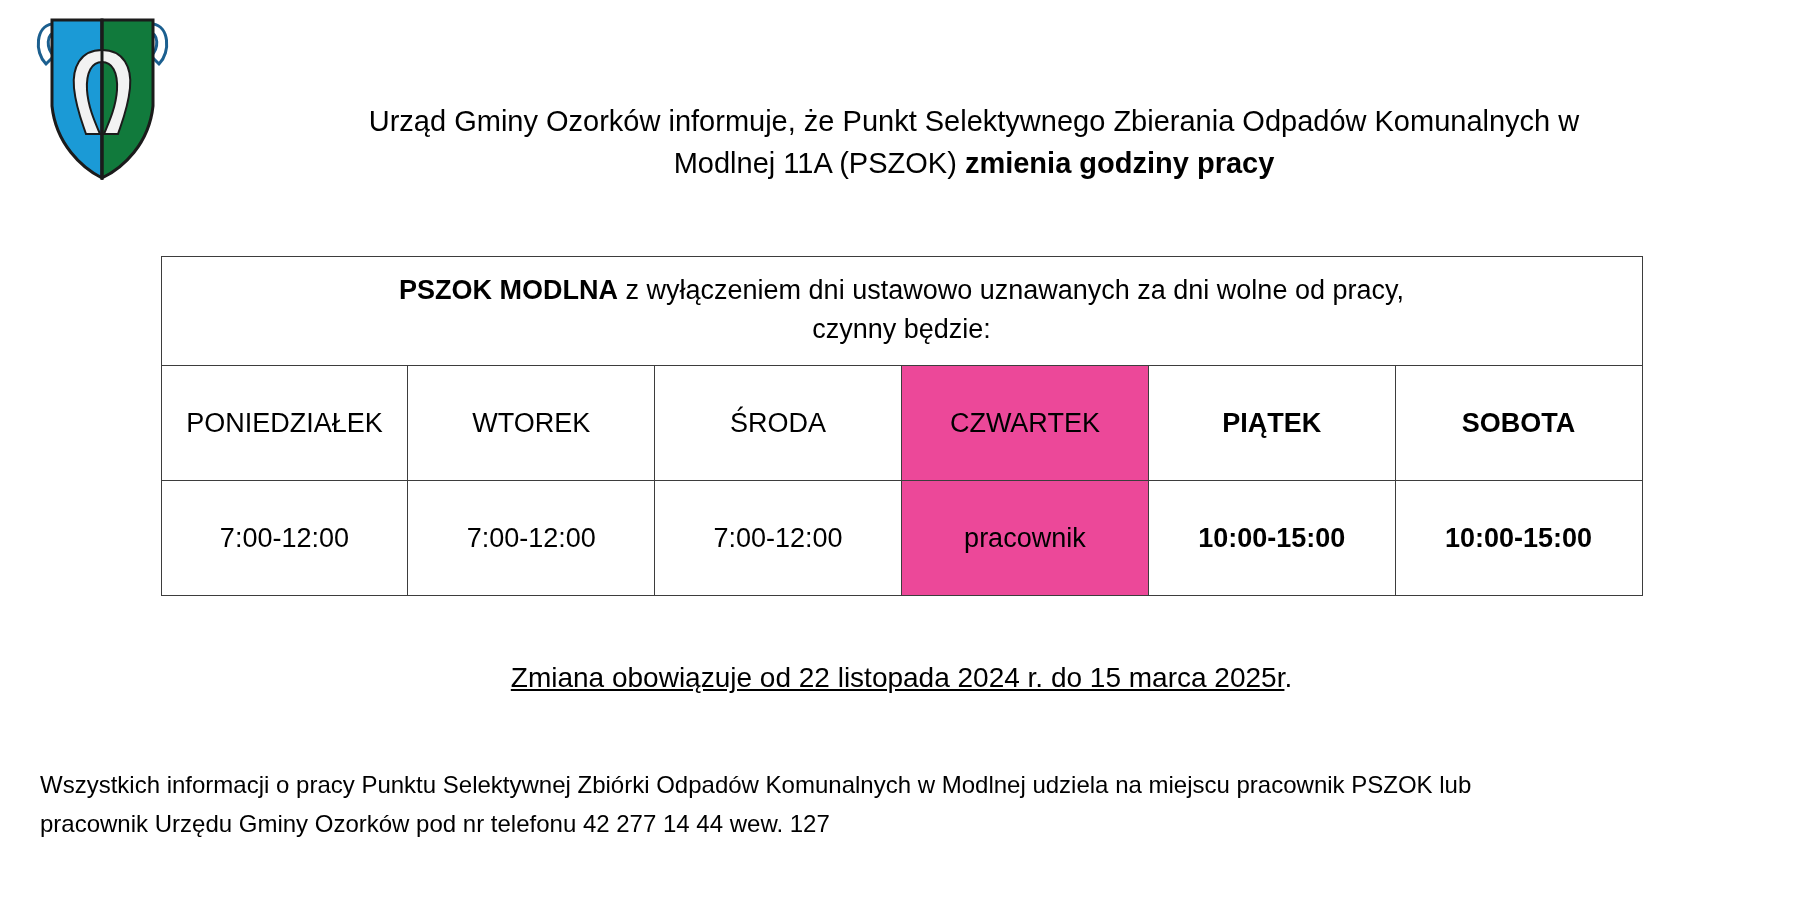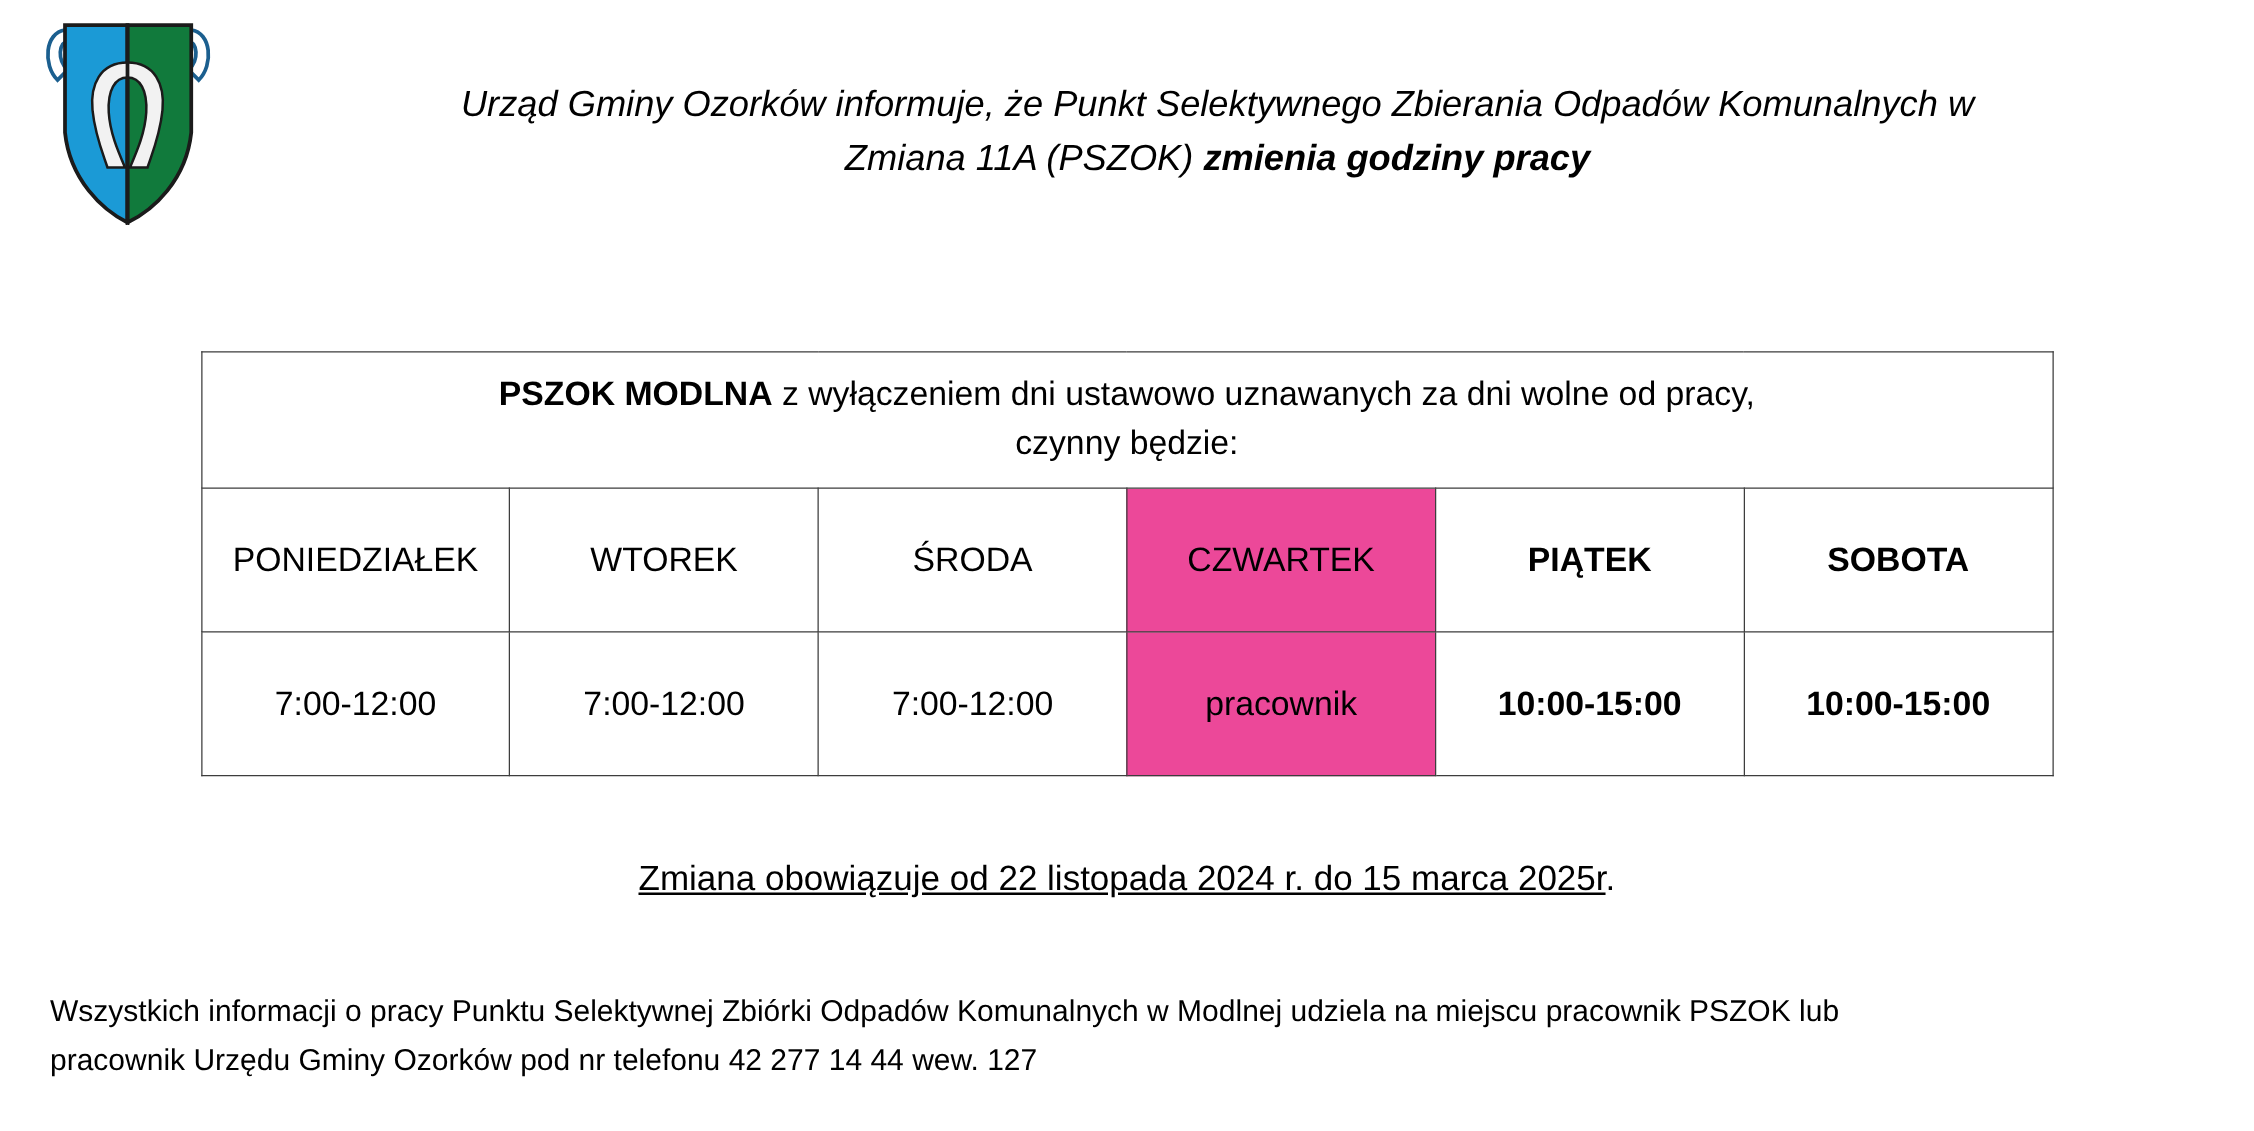--- a/index.html
+++ b/index.html
@@ -17,23 +17,22 @@
   .page {
     position: relative;
     width: 1803px;
     height: 905px;
     box-sizing: border-box;
   }
 
   
   .header {
     display: flex;
-    align-items: center;
+    align-items: flex-end;
     padding: 10px 0 0 0;
-    font-style: italic;
   }
   .crest {
     width: 175px;
     min-width: 175px;
     padding-left: 30px;
     box-sizing: border-box;
   }
   .header-text {
     flex: 1;
     padding-right: 30px;
@@ -42,21 +41,21 @@
     line-height: 1.45;
     padding-top: 16px;
   }
   .header-text .line {
     display: block;
   }
   .bold { font-weight: bold; }
 
   
   .table-wrap {
-    margin: 96px auto 0 auto;
+    margin: 72px auto 0 auto;
     width: 1482px;
   }
   table.schedule {
     border-collapse: collapse;
     table-layout: fixed;
     width: 100%;
     border: 1.5px solid #3d3d3d;
   }
   table.schedule td {
     border: 1.5px solid #3d3d3d;
@@ -122,21 +121,21 @@
         <path d="M72 10 L123 10 L123 96 C119 134 93 158 72 168 Z" fill="#117a3c" stroke="#1b1b1b" stroke-width="3"></path>
 
         <path d="M72 40 C50 40 42 58 44 78 C46 98 52 112 56 124 L70 124 C64 110 58 96 57 80 C56 62 62 52 72 52 C82 52 88 62 87 80 C86 96 80 110 74 124 L88 124 C92 112 98 98 100 78 C102 58 94 40 72 40 Z" fill="#f2f2f2" stroke="#1b1b1b" stroke-width="2"></path>
 
         <line x1="72" y1="10" x2="72" y2="168" stroke="#1b1b1b" stroke-width="3"></line>
       </svg>
     </div>
 
     <div class="header-text">
       <span class="line">Urząd Gminy Ozorków informuje, że Punkt Selektywnego Zbierania Odpadów Komunalnych w</span>
-      <span class="line"><span>Zmiana 11A  (PSZOK) </span><span class="bold">zmienia godziny pracy</span></span>
+      <span class="line"><span>Modlnej 11A  (PSZOK) </span><span class="bold">zmienia godziny pracy</span></span>
     </div>
   </div>
 
   <div class="table-wrap">
     <table class="schedule">
       <tbody>
         <tr>
           <td class="title-cell" colspan="6">
             <span class="bold">PSZOK MODLNA</span><span> z wyłączeniem dni ustawowo uznawanych za dni wolne od pracy,</span><br>
             <span>czynny będzie:</span>

